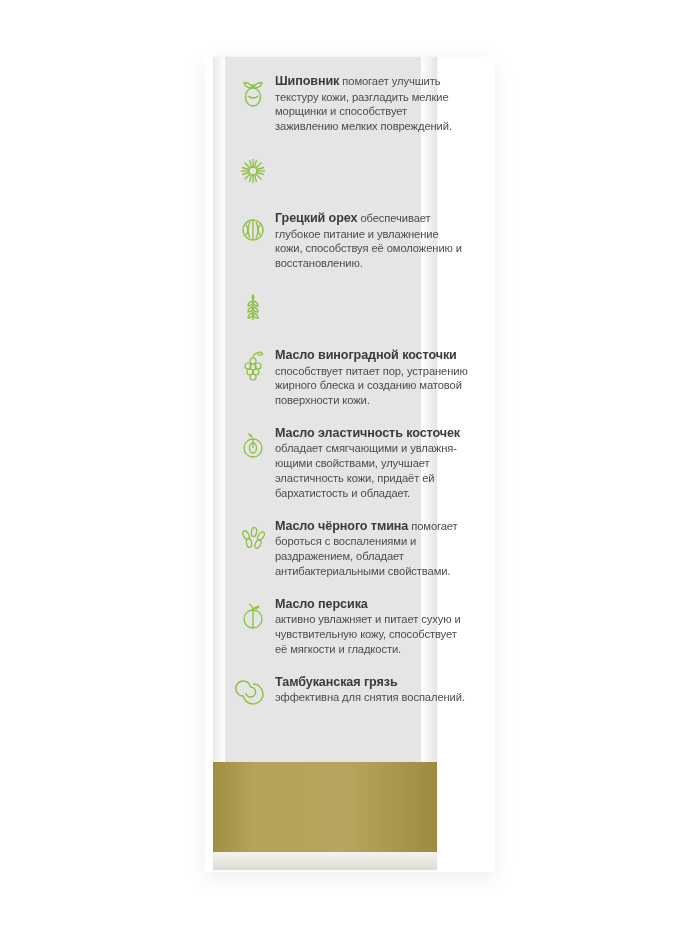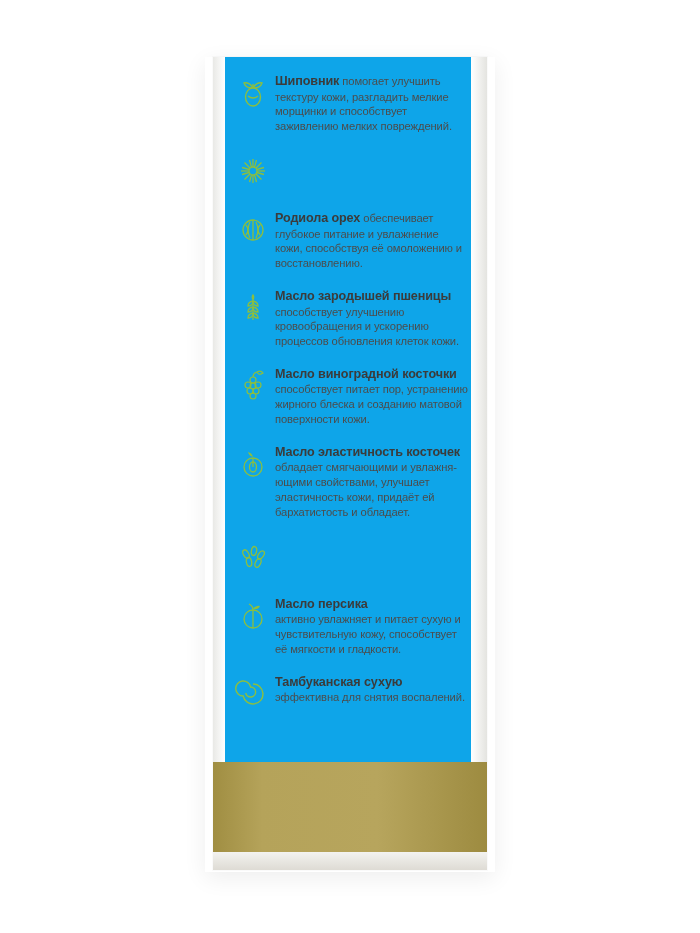--- a/index.html
+++ b/index.html
@@ -13,23 +13,23 @@
     position: relative;
     font-family: "Liberation Sans", sans-serif;
     overflow: hidden;
   }
 
   
   .package {
     position: absolute;
     left: 213px;
     top: 57px;
-    width: 274px;
+    width: 224px;
     height: 813px;
-    background: #0ea5e9;
+    background: #e5e5e5;
     box-shadow: 0 0 0 1px rgba(0,0,0,0.02);
   }
 
   
   .edge-left {
     position: absolute;
     left: 0; top: 0;
     width: 12px; height: 100%;
     background: linear-gradient(to right, #e9e9e6, #ffffff);
     pointer-events: none;
@@ -165,37 +165,36 @@
       <div class="ing-icon">
         <svg width="42" height="42" viewBox="0 0 42 42" fill="none" stroke="#8cbf3f" stroke-width="1.3">
           <circle cx="21" cy="21" r="10"></circle>
           <path d="M21 11 L21 31"></path>
           <path d="M18 13 q-4 8 0 16"></path>
           <path d="M24 13 q4 8 0 16"></path>
           <path d="M14 16 q4 5 0 10"></path>
           <path d="M28 16 q-4 5 0 10"></path>
         </svg>
       </div>
-      <div class="ing-text"><span class="ing-name">Родиола орех</span><span> обеспечивает глубокое питание и увлажнение кожи, способствуя её омоложению и восстановлению.</span></div>
+      <div class="ing-text"><span class="ing-name">Грецкий орех</span><span> обеспечивает глубокое питание и увлажнение кожи, способствуя её омоложению и восстановлению.</span></div>
     </div>
 
     <div class="ingredient wide">
       <div class="ing-icon">
         <svg width="42" height="42" viewBox="0 0 42 42" fill="none" stroke="#8cbf3f" stroke-width="1.3">
           <path d="M21 33 L21 13"></path>
           <path d="M21 14 q-5 1 -5 5 q5 0 5 -5"></path>
           <path d="M21 14 q5 1 5 5 q-5 0 -5 -5"></path>
           <path d="M21 20 q-5 1 -5 5 q5 0 5 -5"></path>
           <path d="M21 20 q5 1 5 5 q-5 0 -5 -5"></path>
           <path d="M21 26 q-5 1 -5 5 q5 0 5 -5"></path>
           <path d="M21 26 q5 1 5 5 q-5 0 -5 -5"></path>
           <path d="M21 13 q-1.5 -3 0 -5 q1.5 2 0 5"></path>
         </svg>
       </div>
-      <div class="ing-text"><span class="ing-name">Масло зародышей пшеницы</span><span> способствует улучшению кровообращения и ускорению процессов обновления клеток кожи.</span></div>
     </div>
 
     <div class="ingredient wide">
       <div class="ing-icon">
         <svg width="42" height="42" viewBox="0 0 42 42" fill="none" stroke="#8cbf3f" stroke-width="1.2">
           <circle cx="21" cy="15" r="3"></circle>
           <circle cx="16" cy="20" r="3"></circle>
             <circle cx="26" cy="20" r="3"></circle>
           <circle cx="21" cy="21" r="3"></circle>
           <circle cx="18" cy="26" r="3"></circle>
@@ -223,40 +222,41 @@
     <div class="ingredient wide">
       <div class="ing-icon">
         <svg width="42" height="42" viewBox="0 0 42 42" fill="none" stroke="#8cbf3f" stroke-width="1.3">
           <ellipse cx="14" cy="18" rx="2.6" ry="4.5" transform="rotate(-30 14 18)"></ellipse>
           <ellipse cx="22" cy="15" rx="2.6" ry="4.5" transform="rotate(10 22 15)"></ellipse>
           <ellipse cx="29" cy="19" rx="2.6" ry="4.5" transform="rotate(35 29 19)"></ellipse>
           <ellipse cx="17" cy="26" rx="2.6" ry="4.5" transform="rotate(-10 17 26)"></ellipse>
           <ellipse cx="26" cy="27" rx="2.6" ry="4.5" transform="rotate(25 26 27)"></ellipse>
         </svg>
       </div>
+      <div class="ing-text"><span class="ing-name">Масло чёрного тмина</span><span> помогает бороться с воспалениями и раздражением, обладает антибактериальными свойствами.</span></div>
     </div>
 
     <div class="ingredient wide">
       <div class="ing-icon">
         <svg width="42" height="42" viewBox="0 0 42 42" fill="none" stroke="#8cbf3f" stroke-width="1.3">
           <circle cx="21" cy="24" r="9"></circle>
           <path d="M21 15 q0 -4 -4 -6"></path>
           <path d="M21 14 q3 -4 7 -3 q-2 4 -7 3" fill="#8cbf3f" stroke="none"></path>
           <path d="M21 15 L21 33"></path>
         </svg>
       </div>
       <div class="ing-text"><span class="ing-name">Масло персика</span><br><span>активно увлажняет и питает сухую и чувствительную кожу, способствует её мягкости и гладкости.</span></div>
     </div>
 
     <div class="ingredient">
       <div class="ing-icon">
         <svg width="42" height="42" viewBox="0 0 42 42" fill="none" stroke="#8cbf3f" stroke-width="1.4">
           <path d="M21 11 a10 10 0 1 1 -9.8 12 a7.5 7.5 0 1 1 7.4 -9 a5 5 0 1 1 -4.9 6"></path>
         </svg>
       </div>
-      <div class="ing-text"><span class="ing-name">Тамбуканская сухую</span><br><span>эффективна для снятия воспалений.</span></div>
+      <div class="ing-text"><span class="ing-name">Тамбуканская грязь</span><br><span>эффективна для снятия воспалений.</span></div>
     </div>
 
   </div>
 
   <div class="gold-band"></div>
   <div class="bottom-white"></div>
 </div>
 
 </body></html>

